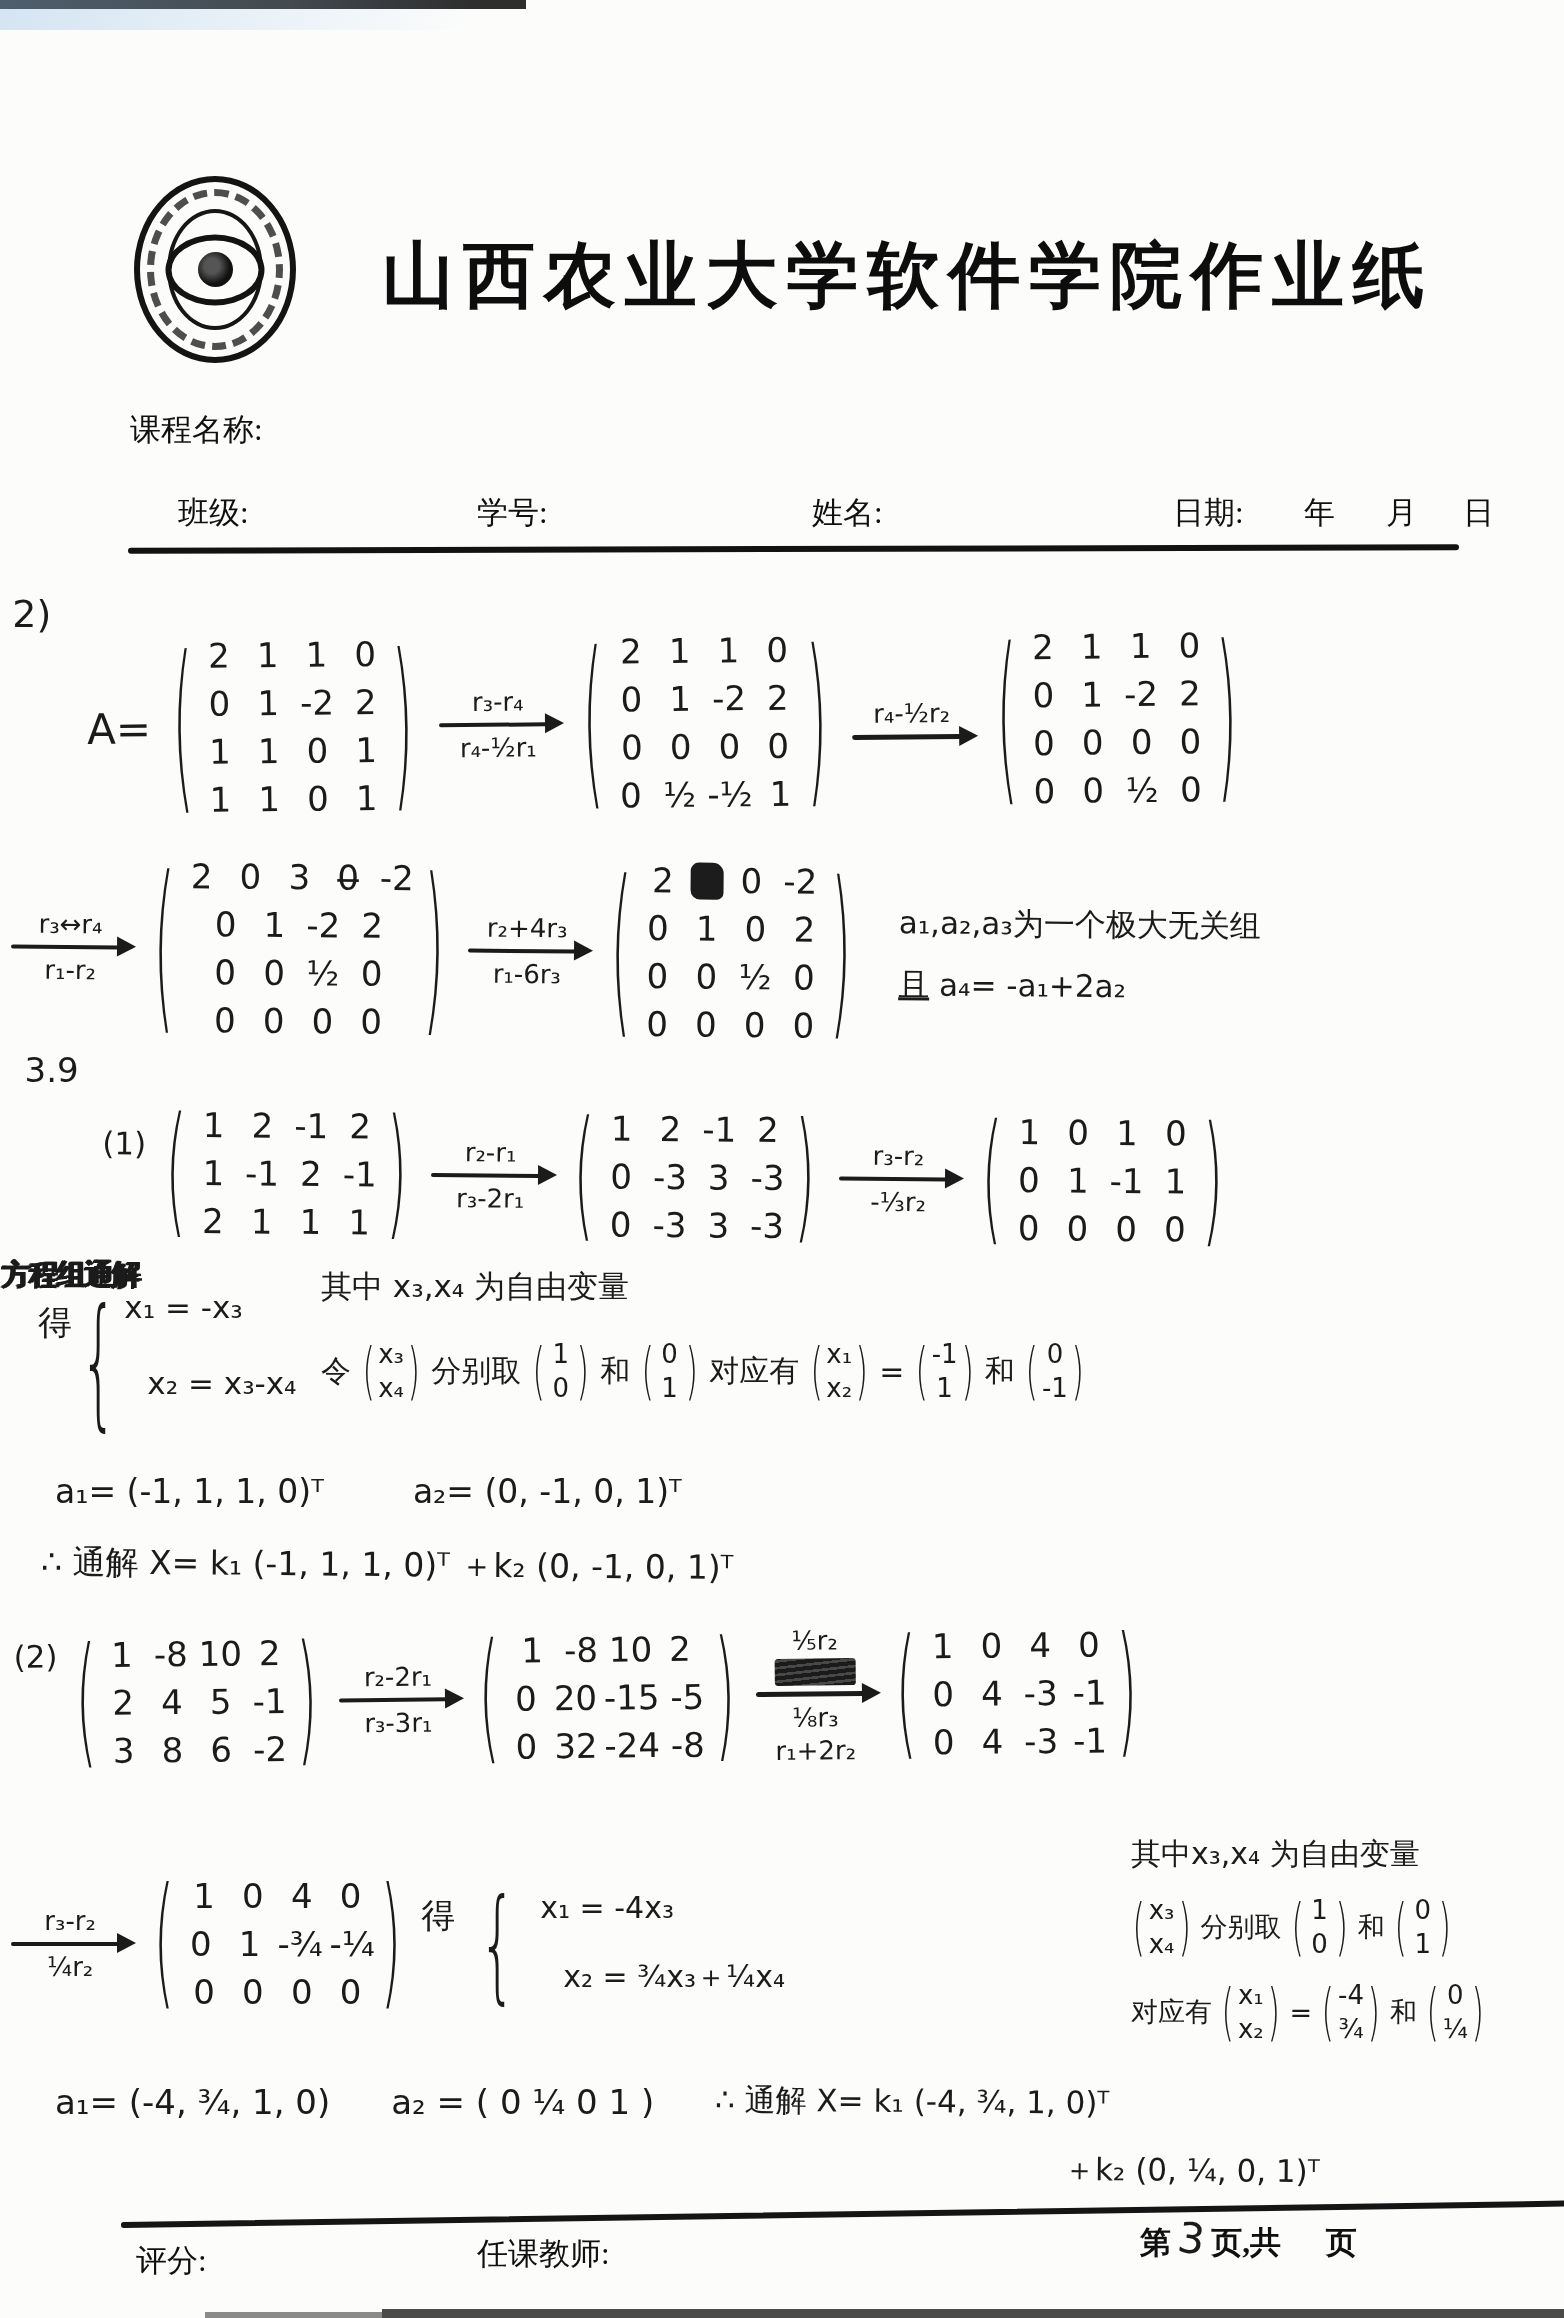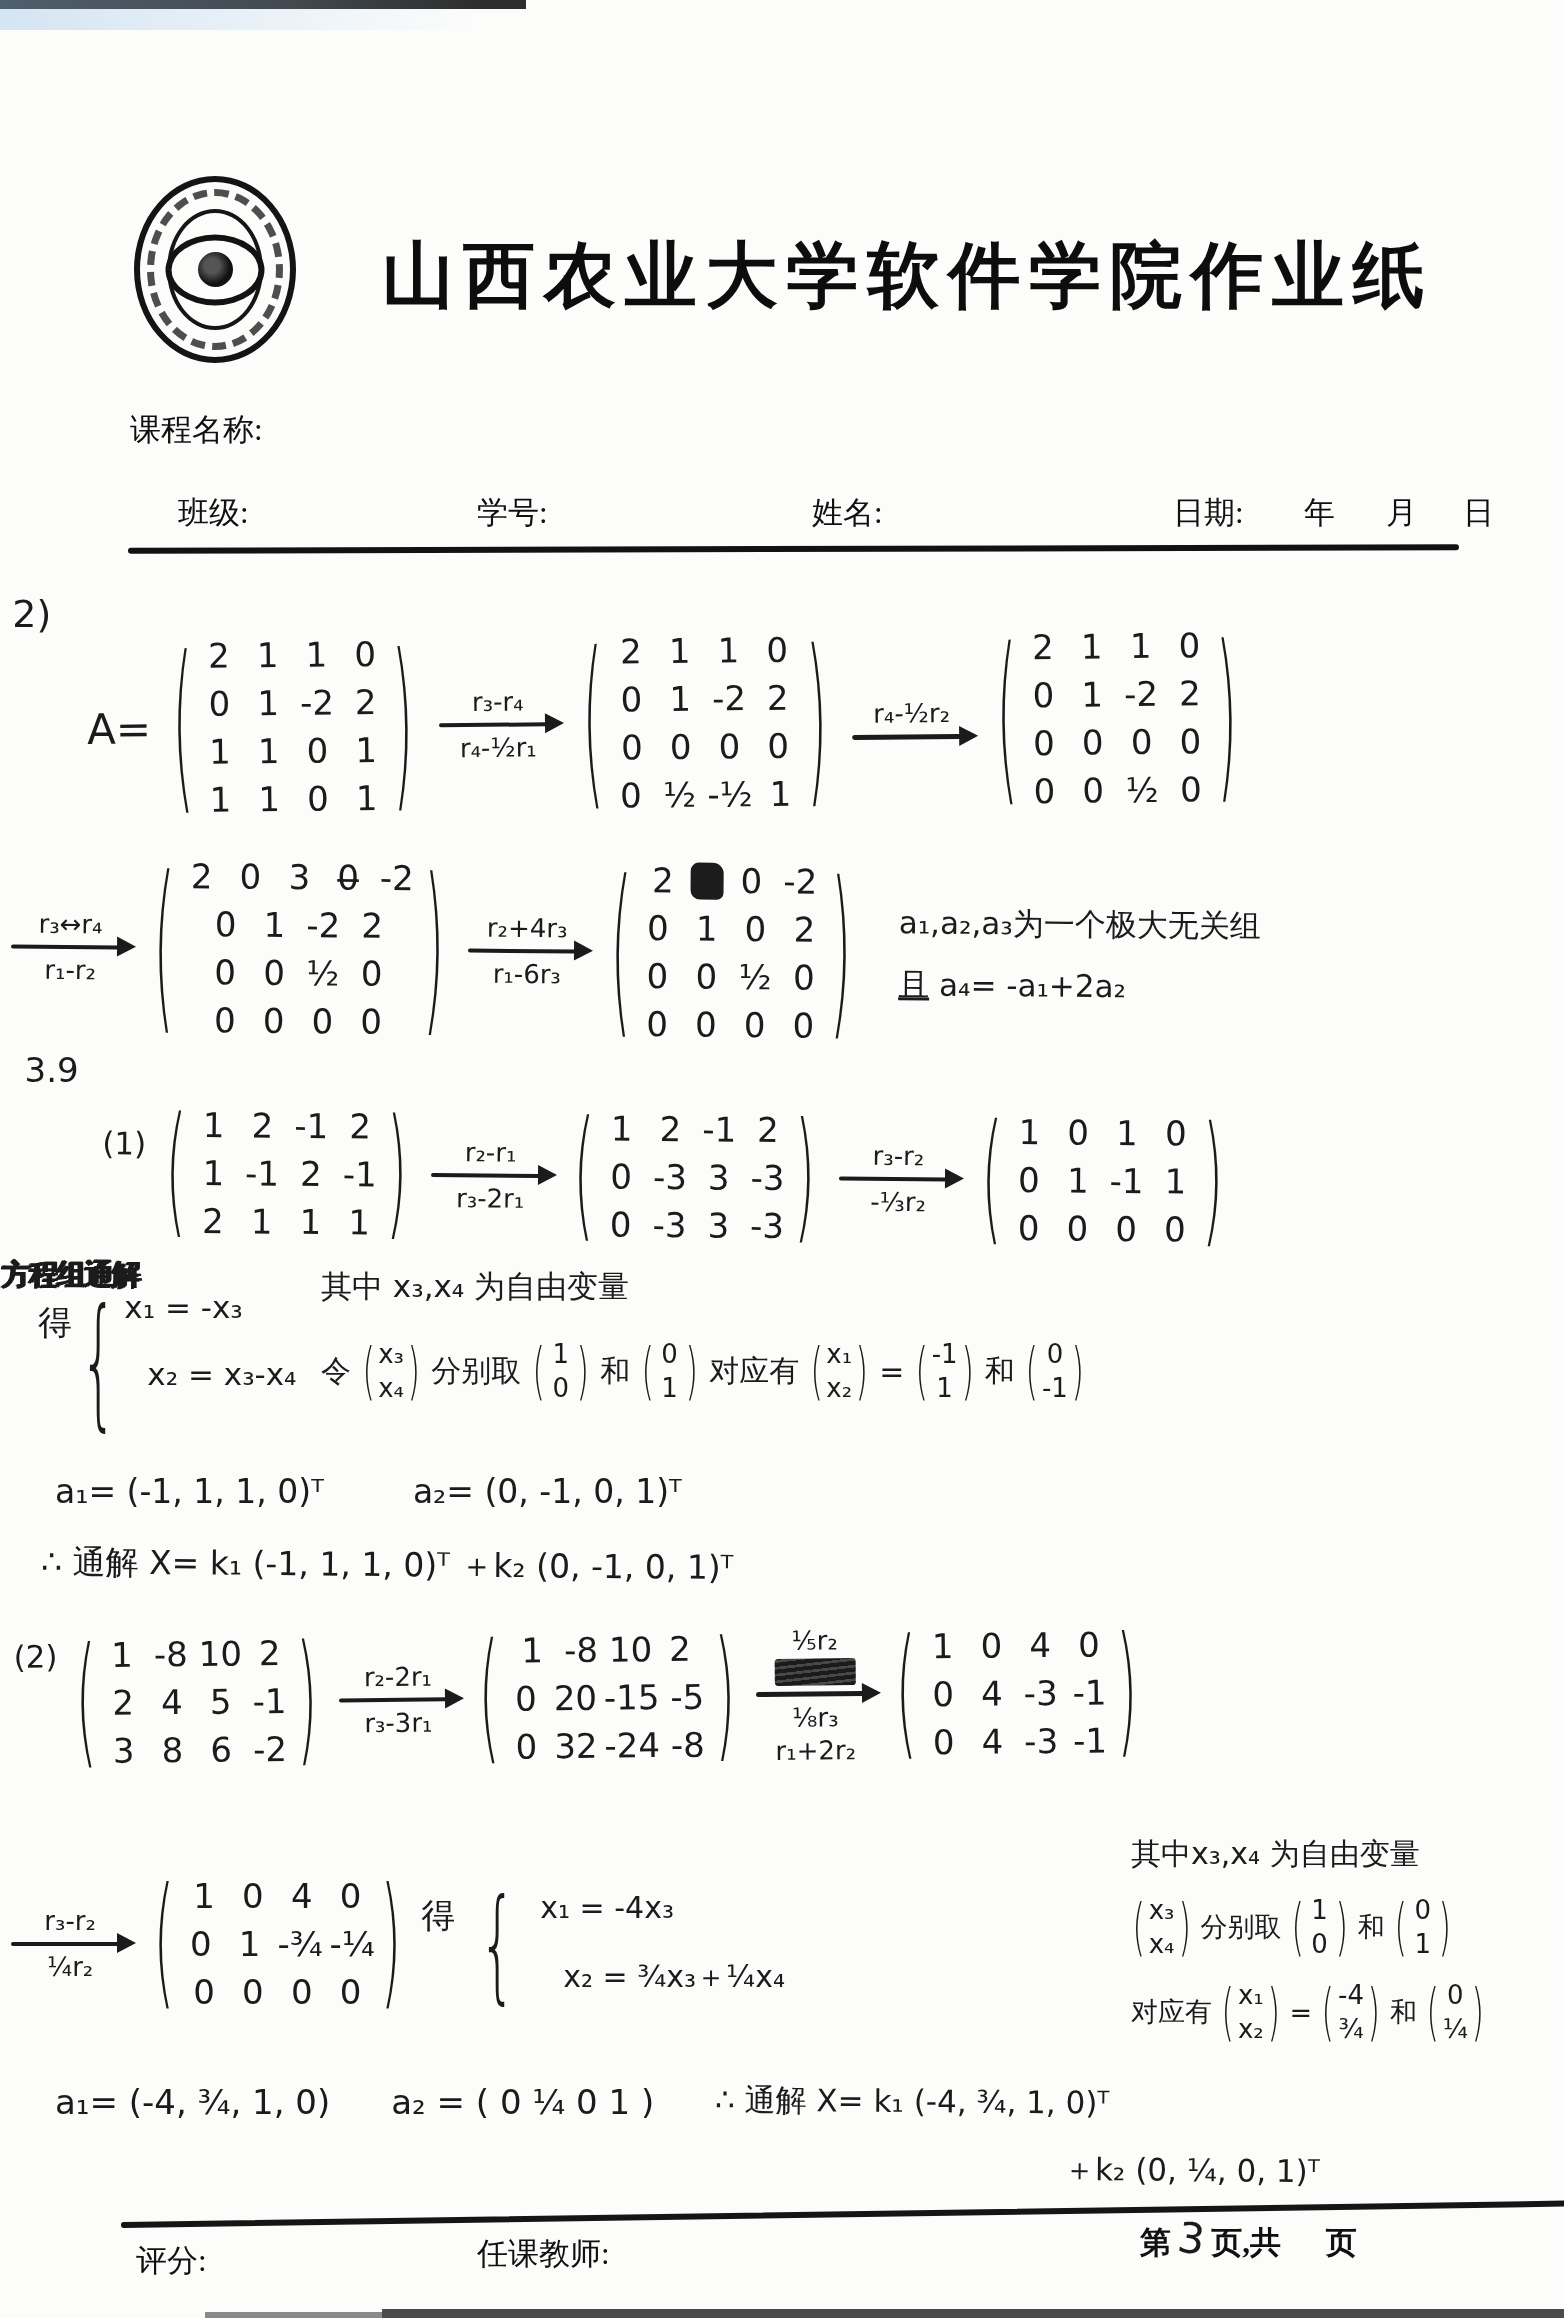--- a/index.html
+++ b/index.html
@@ -46,21 +46,21 @@
   
   .rowop{display:inline-flex;flex-direction:column;align-items:center;gap:2.7px;margin:0 4.1px;}
   .op-t,.op-b{font-size:26px;white-space:nowrap;}
   .op-arrow{width:109px;height:4.8px;background:#1b1b1b;border-radius:2.7px;position:relative;margin:3.4px 9.5px 3.4px 0;}
   .op-arrow::after{content:"";position:absolute;right:-16.4px;top:-8.2px;border-left:19px solid #1b1b1b;
         border-top:10.2px solid transparent;border-bottom:10.2px solid transparent;}
   .scratch{color:transparent;background:repeating-linear-gradient(-6deg,#1b1b1b 0 4.1px,rgba(27,27,27,.8) 4.1px 6.8px);
         border-radius:3.4px;font-size:24.6px;line-height:27px;padding:0 2.7px;}
   .brace{font-size:65px;font-weight:200;transform:scaleY(2.2) scaleX(.9);display:inline-block;margin:0 5.5px;}
   .brace.small{transform:scaleY(1.9) scaleX(.9);}
-  .eqcol{display:inline-flex;flex-direction:column;gap:31px;font-size:31px;}
+  .eqcol{display:inline-flex;flex-direction:column;gap:40px;font-size:31px;}
   .eqcol .e2{margin-left:23px;}
   .overwrite{text-shadow:1.7px 0.3px #1b1b1b,-1px 0.8px #1b1b1b;letter-spacing:-1.4px;}
   .note-col{display:flex;flex-direction:column;gap:20.5px;font-size:31px;}
   .u{text-decoration:underline;text-decoration-thickness:2.7px;}
   .tok{white-space:nowrap;}
   .tilt-l{transform:rotate(-.6deg);}
   .tilt-r{transform:rotate(.5deg);}
   
   .foot-rule{position:absolute;left:121px;top:2222px;width:1459px;height:5.5px;background:#151515;border-radius:2.7px;
         transform:rotate(-.85deg);transform-origin:left center;}

